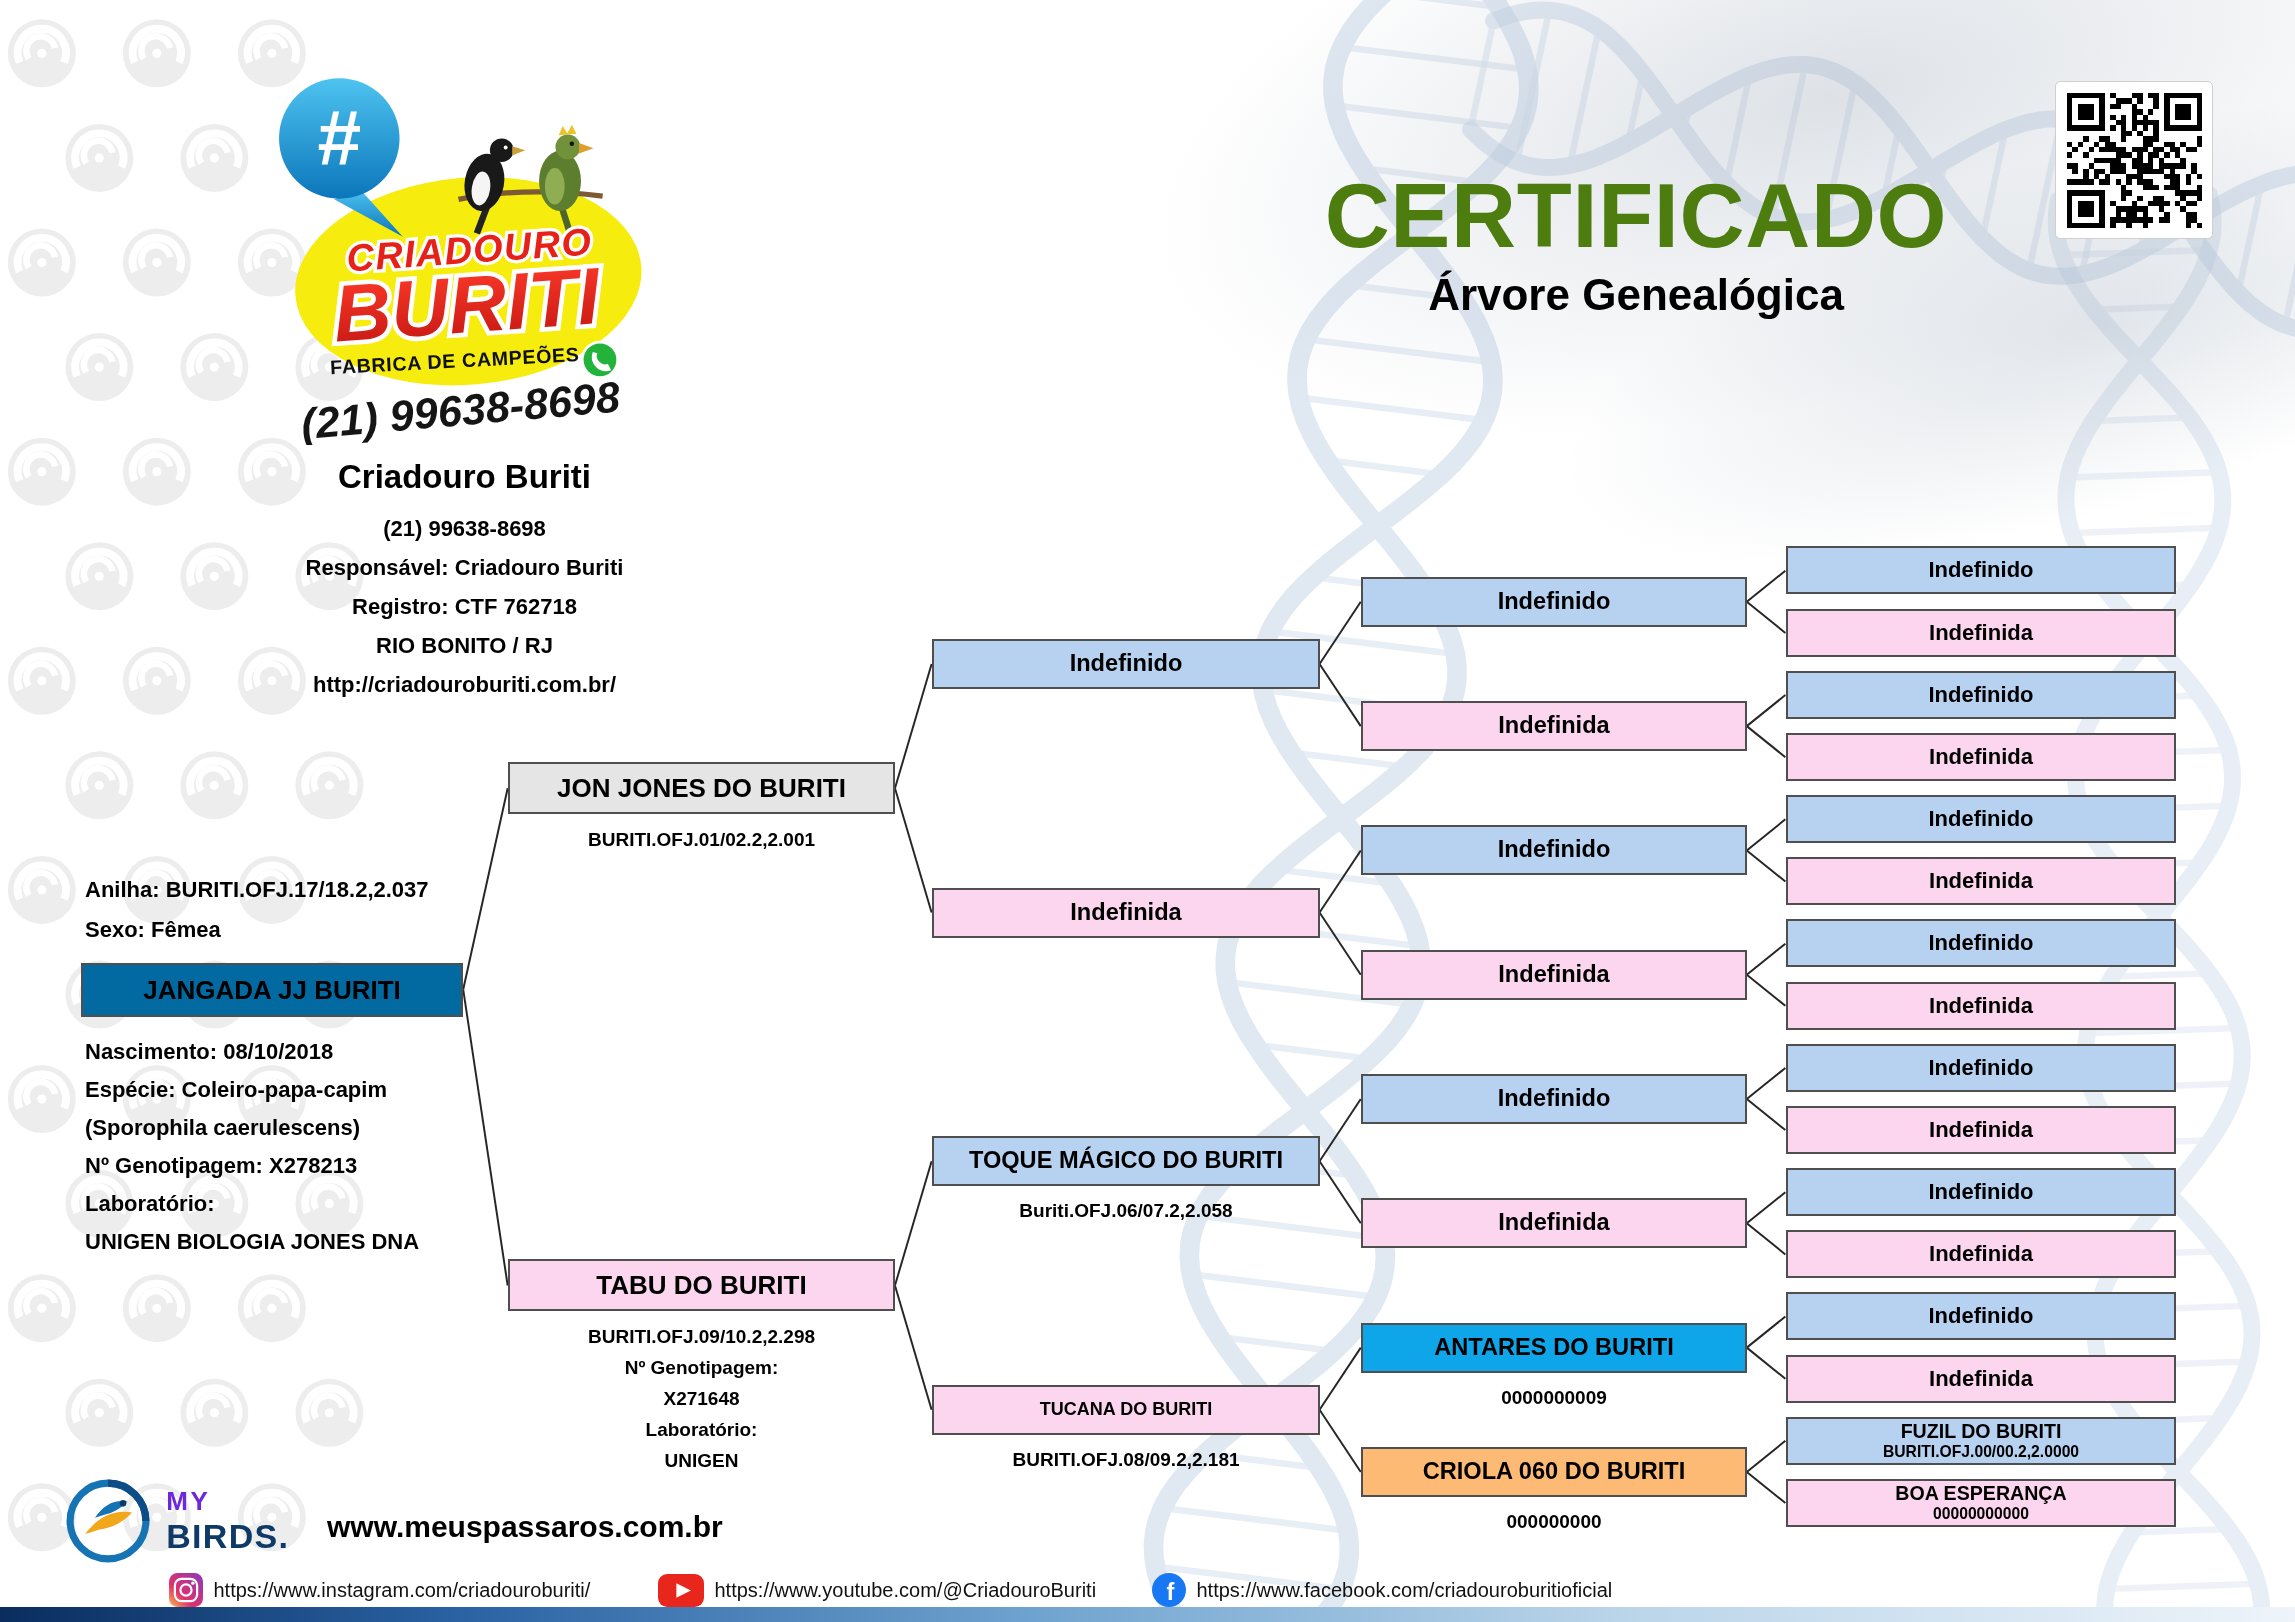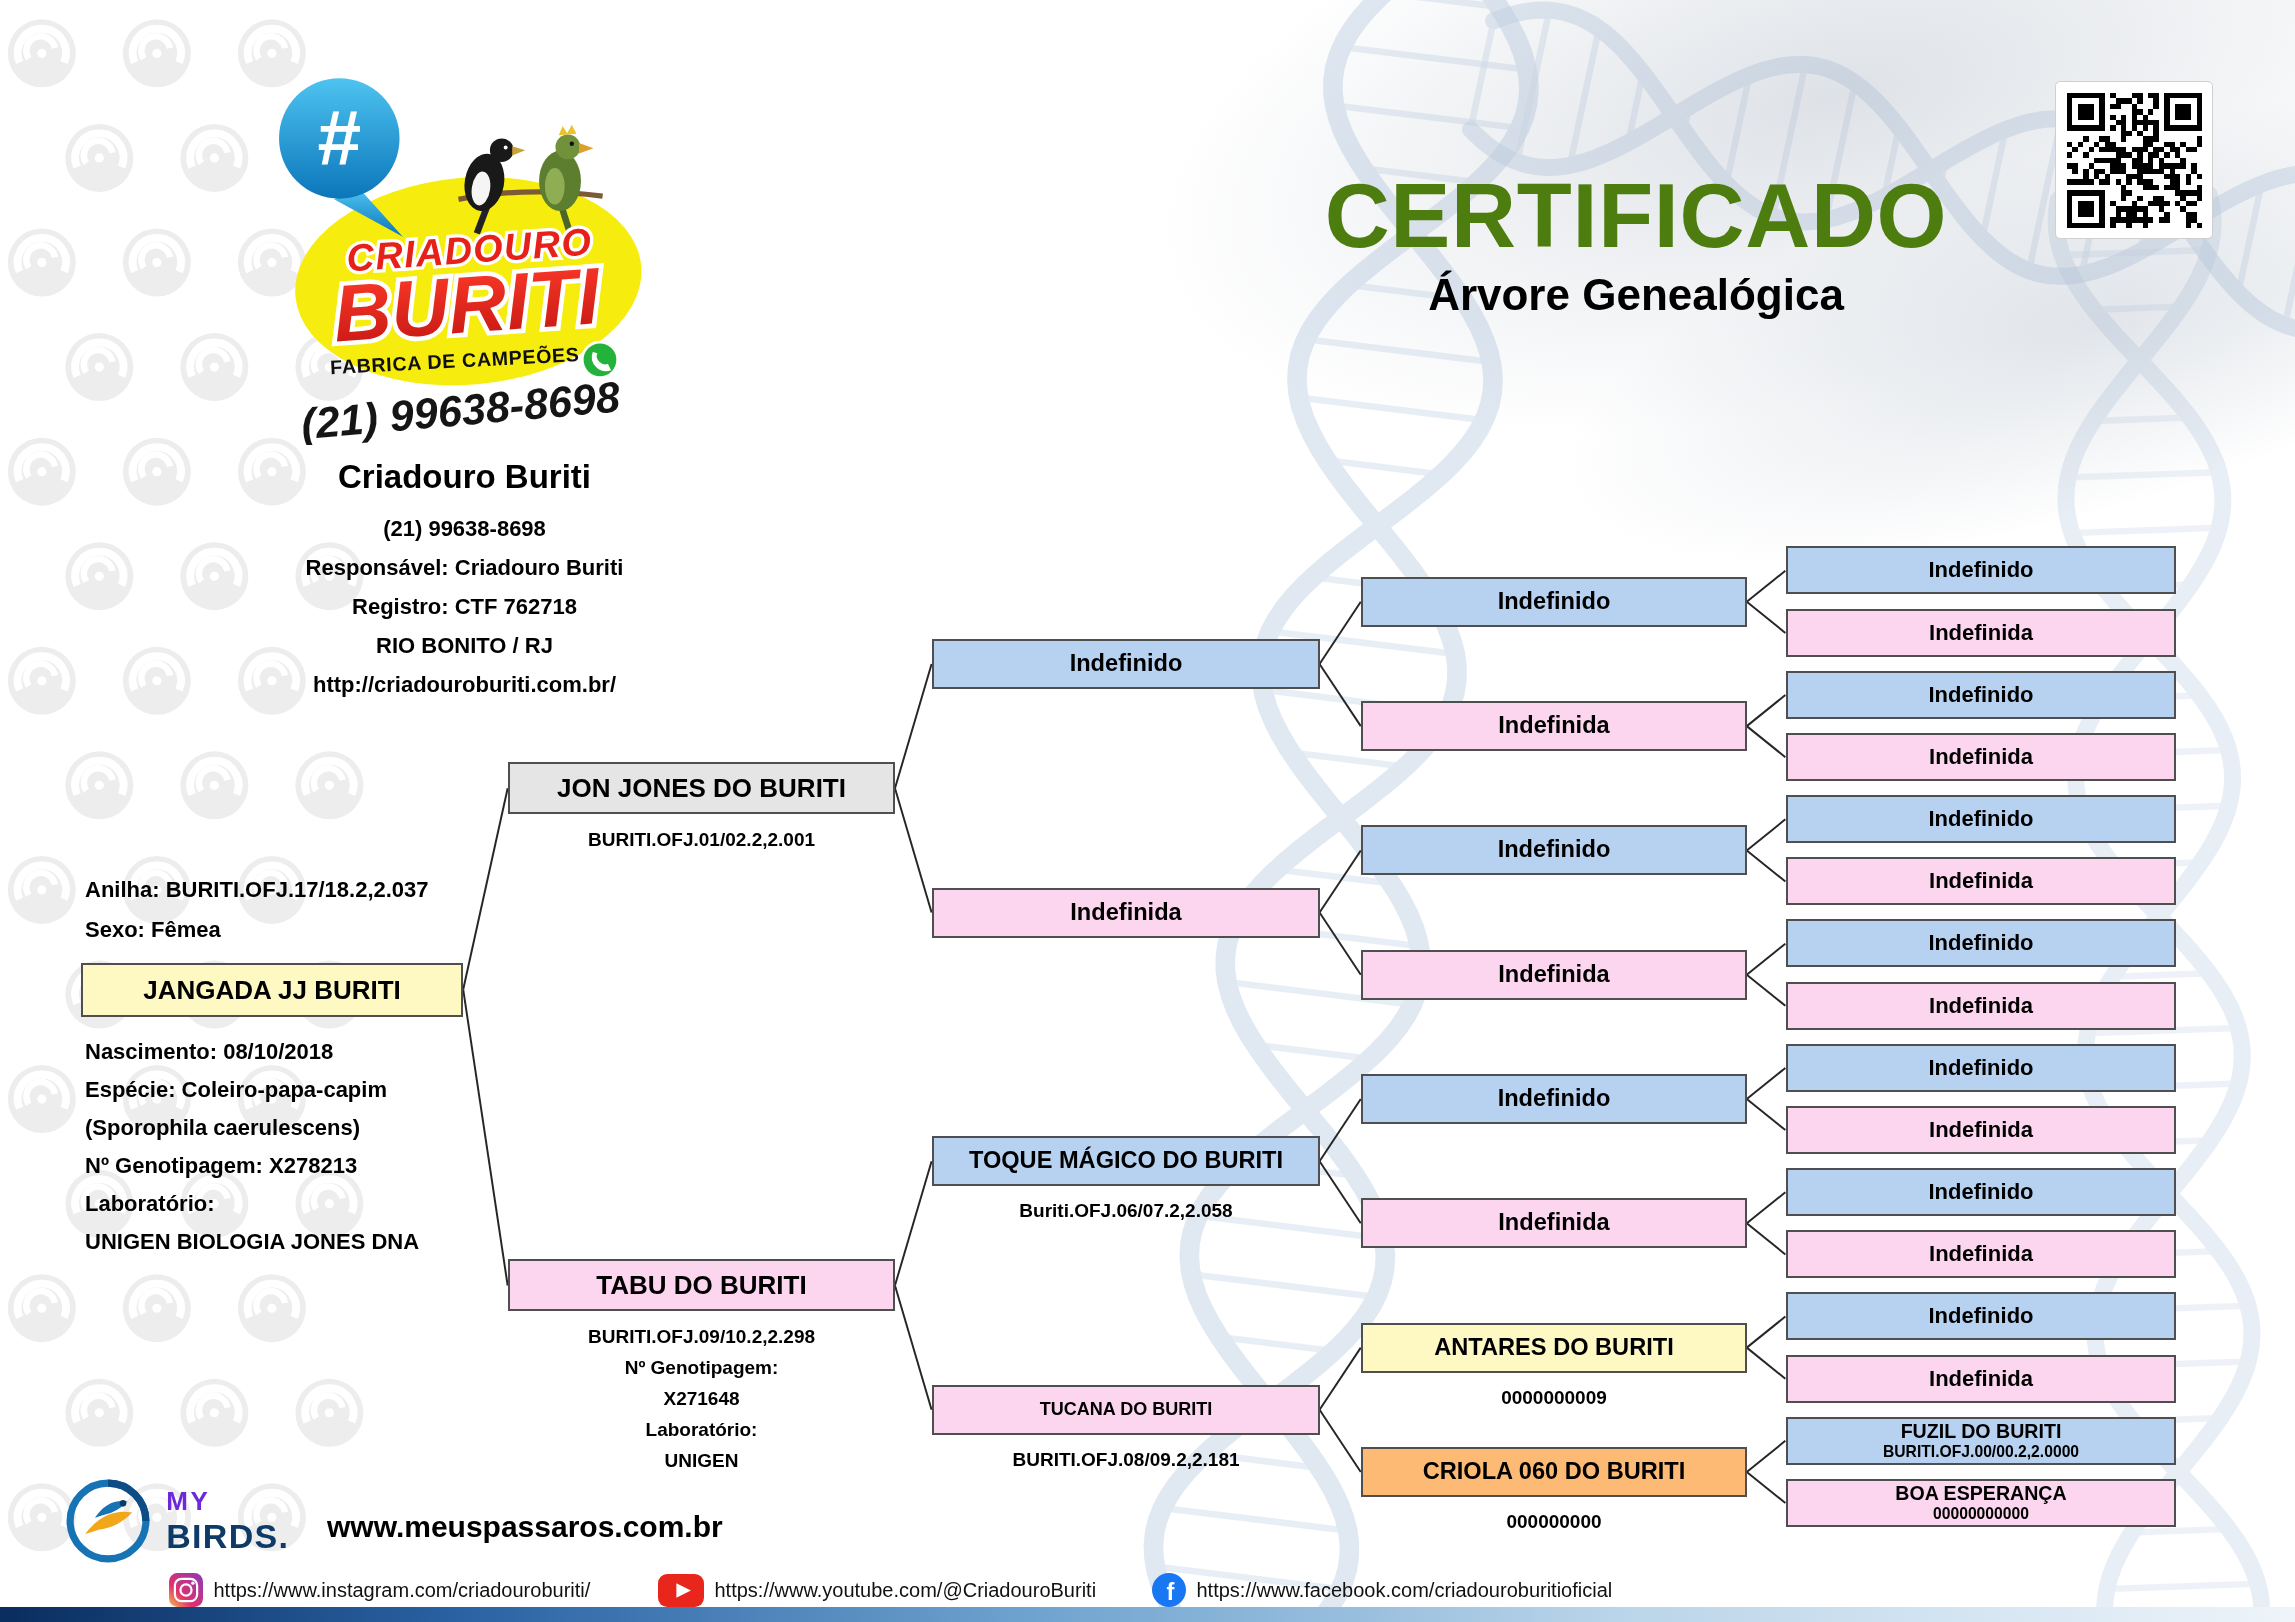--- a/index.html
+++ b/index.html
@@ -31,21 +31,21 @@
 
   
   .subject-pre{left:85px;top:870px;z-index:4}
   .subject-post{left:85px;top:1033px;z-index:4}
   .s-line{font-size:22px;font-weight:bold;line-height:40px;white-space:nowrap}
   .subject-post .s-line{line-height:38px}
 
   
   .node{position:absolute;border:2px solid #4f4f4f;display:flex;flex-direction:column;align-items:center;justify-content:center;font-weight:bold;text-align:center;z-index:3;padding:0 4px}
   .node.male{background:#b7d1f0}
-  .node.female{background:#fef9c3}
+  .node.female{background:#0369a1}
   .node .nm{line-height:1.08;white-space:nowrap}
   .node .nsub{font-size:15.7px;font-weight:bold;line-height:1.15;white-space:nowrap}
   #subject-box{left:81px;top:963px;width:382px;height:54px}
   #subject-box .nm{font-size:26px}
   .details{position:absolute;text-align:center;font-weight:bold;font-size:19px;line-height:31px;z-index:3}
   #connectors{left:0;top:0;width:2295px;height:1623px;z-index:2}
   #tree{position:absolute;left:0;top:0;width:0;height:0;z-index:3}
 
   
   .mybirds{left:59px;top:1472px;display:flex;align-items:center;gap:9.2px;z-index:4}
@@ -906,21 +906,21 @@
       </div>
       <div class="node female" style="left: 1361px; top: 950px; width: 386px; height: 50px; background: rgb(251, 214, 238);">
         <div class="nm" style="font-size: 23.6px;">Indefinida</div>
       </div>
       <div class="node male" style="left: 1361px; top: 1074px; width: 386px; height: 50px; background: rgb(183, 209, 240);">
         <div class="nm" style="font-size: 23.6px;">Indefinido</div>
       </div>
       <div class="node female" style="left: 1361px; top: 1198px; width: 386px; height: 50px; background: rgb(251, 214, 238);">
         <div class="nm" style="font-size: 23.6px;">Indefinida</div>
       </div>
-      <div class="node male" style="left: 1361px; top: 1323px; width: 386px; height: 50px; background: #fef9c3;">
+      <div class="node male" style="left: 1361px; top: 1323px; width: 386px; height: 50px; background: #0ea5e9;">
         <div class="nm" style="font-size: 23.6px;">ANTARES DO BURITI</div>
       </div>
       <div class="details" style="left: 1361px; top: 1382px; width: 386px;">
         <div>0000000009</div>
       </div>
       <div class="node female" style="left: 1361px; top: 1447px; width: 386px; height: 50px; background: #fdba74;">
         <div class="nm" style="font-size: 23.6px;">CRIOLA 060 DO BURITI</div>
       </div>
       <div class="details" style="left: 1361px; top: 1506px; width: 386px;">
         <div>000000000</div>

